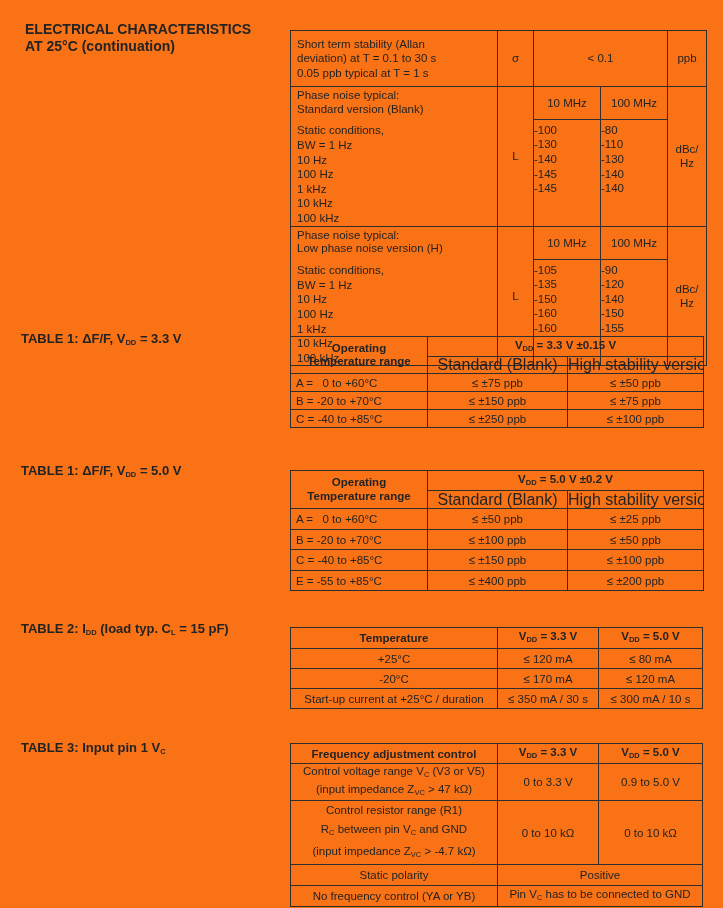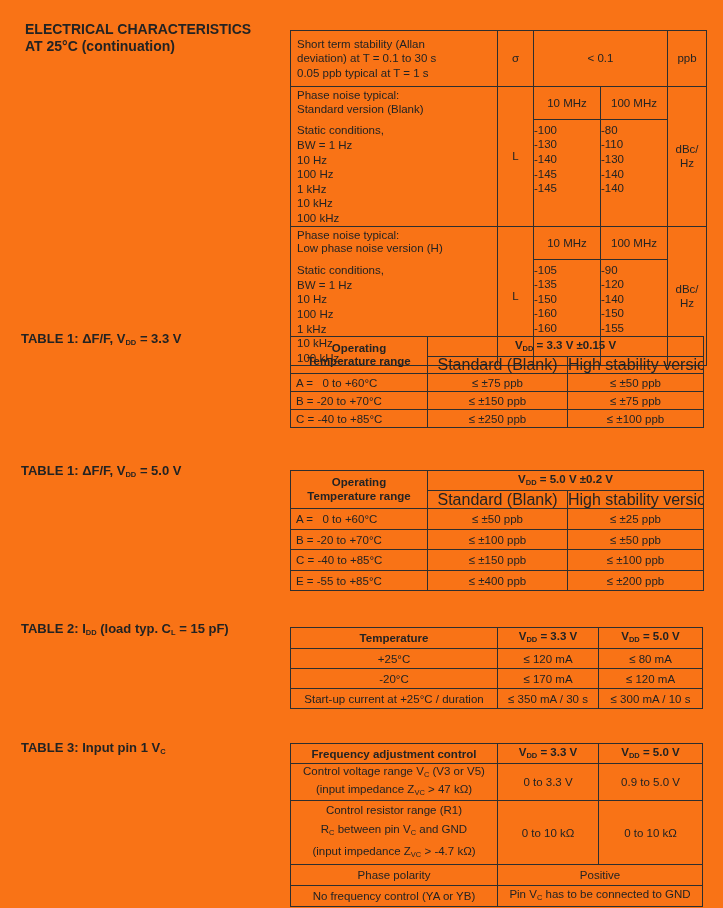--- a/index.html
+++ b/index.html
@@ -265,21 +265,21 @@
       <td class="c">0.9 to 5.0 V</td>
     </tr>
     <tr style="height:51px">
       <td class="c pre" style="line-height:19px"><span>Control resistor range (R1)
 R</span><span class="sub">C</span><span> between pin V</span><span class="sub">C</span><span>  and GND
 (input impedance Z</span><span class="sub">VC</span><span> &gt; -4.7 kΩ)</span></td>
       <td class="c">0 to 10 kΩ</td>
       <td class="c">0 to 10 kΩ</td>
     </tr>
     <tr style="height:21px">
-      <td class="c">Phase polarity</td>
+      <td class="c">Static polarity</td>
       <td class="c" colspan="2">Positive</td>
     </tr>
     <tr style="height:21px">
       <td class="c">No frequency control (YA or YB)</td>
       <td class="c" colspan="2"><span>Pin V</span><span class="sub">C</span><span> has to be connected to GND</span></td>
     </tr>
   </tbody>
     </table>
 
 </div>

